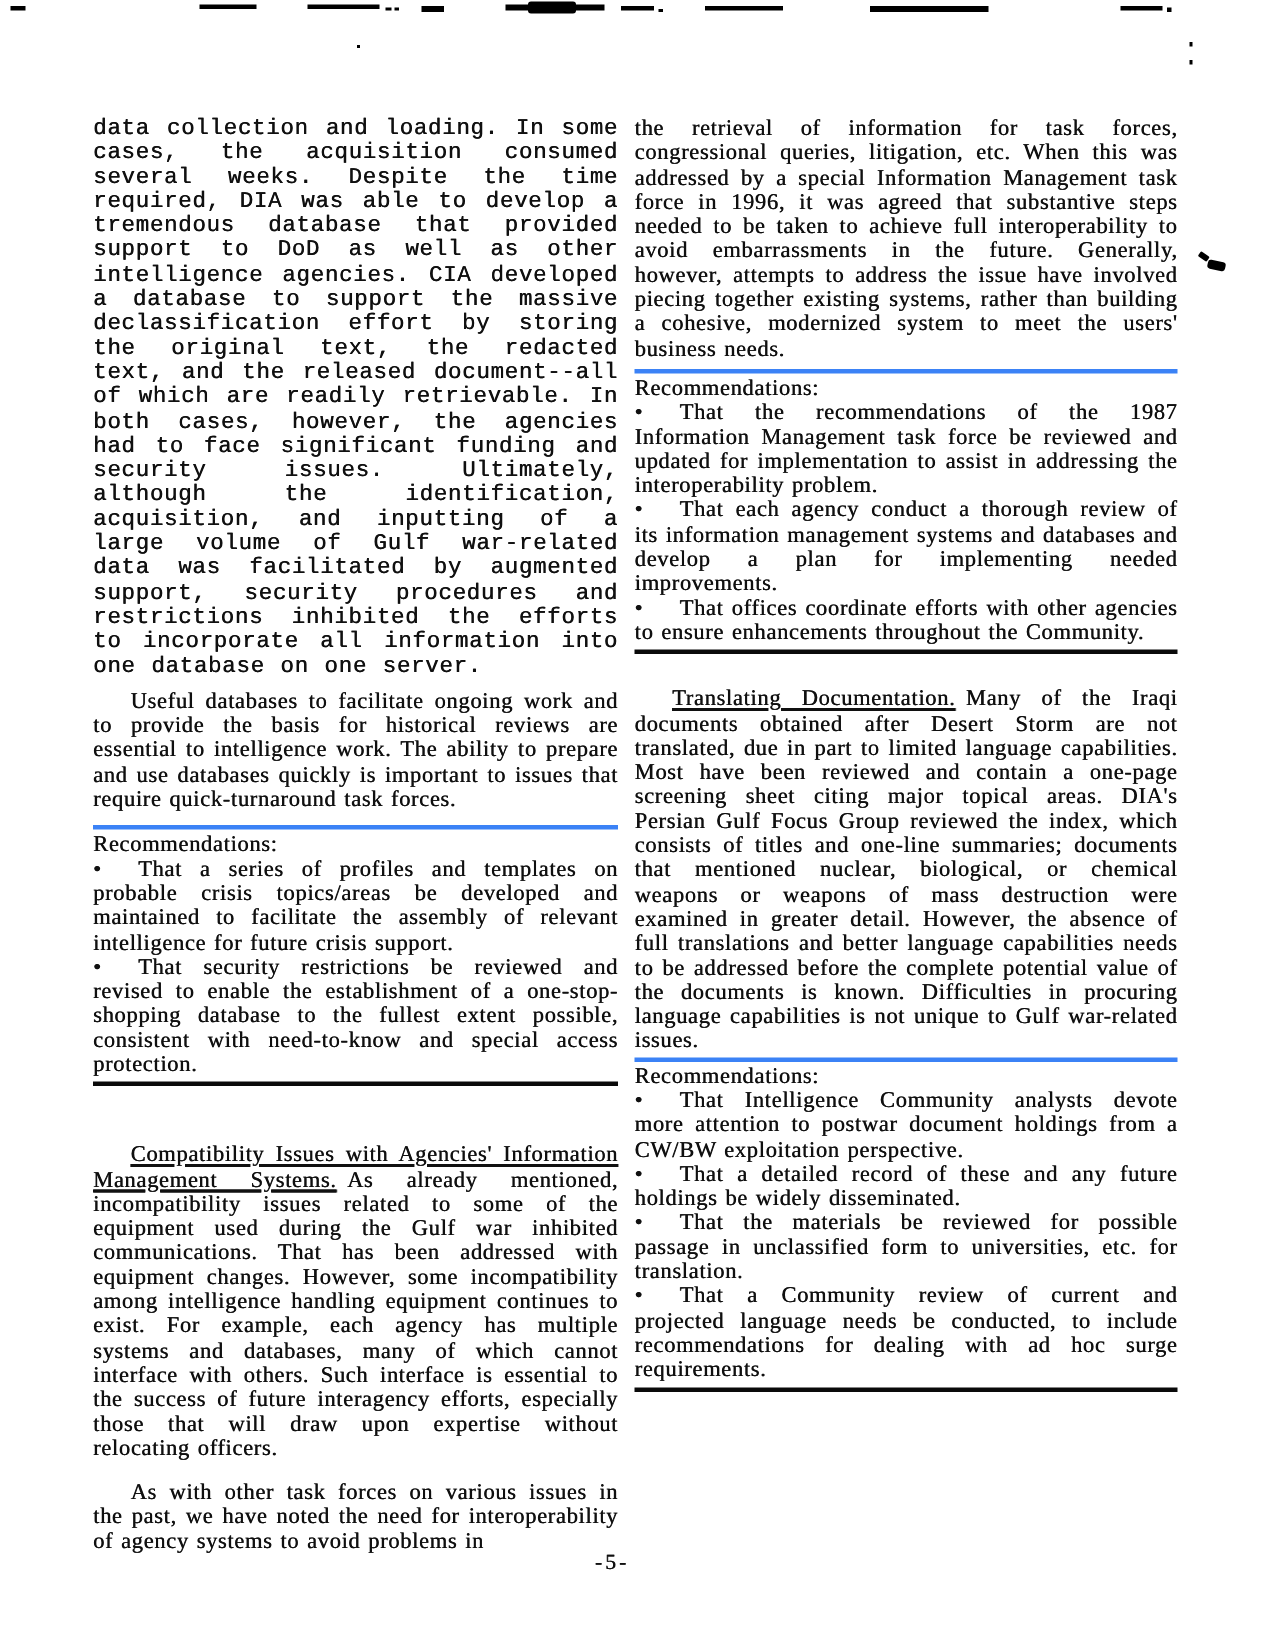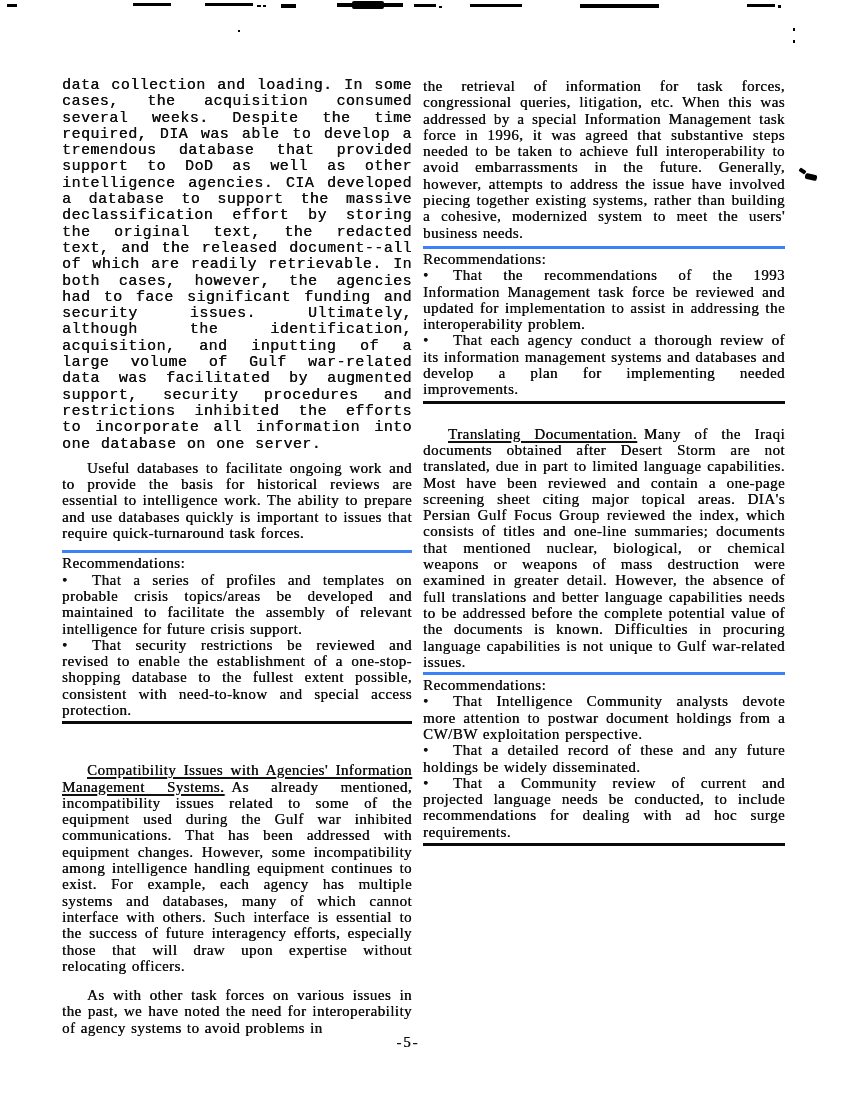--- a/index.html
+++ b/index.html
@@ -117,28 +117,30 @@
     <p class="indent mb-secL"><span class="head">Compatibility Issues with Agencies' Information Management Systems.</span><span>As already mentioned, incompatibility issues related to some of the equipment used during the Gulf war inhibited communications.  That has been addressed with equipment changes.  However, some incompatibility among intelligence handling equipment continues to exist.  For example, each agency has multiple systems and databases, many of which cannot interface with others.  Such interface is essential to the success of future interagency efforts, especially those that will draw upon expertise without relocating officers.</span></p>
 
     <p class="indent">As with other task forces on various issues in the past, we have noted the need for interoperability of agency systems to avoid problems in</p>
   </div>
 
   <div class="col col-right">
     <p class="mb-p1R">the retrieval of information for task forces, congressional queries, litigation, etc.  When this was addressed by a special Information Management task force in 1996, it was agreed that substantive steps needed to be taken to achieve full interoperability to avoid embarrassments in the future.  Generally, however, attempts to address the issue have involved piecing together existing systems, rather than building a cohesive, modernized system to meet the users' business needs.</p>
 
     <div class="recs mb-rec1R">
       <p class="label">Recommendations:</p>
-      <p class="bullet"><span class="dot">•</span><span>That the recommendations of the 1993 Information Management task force be reviewed and updated for implementation to assist in addressing the interoperability problem.</span></p>
+      <p class="bullet"><span class="dot">•</span><span>That the recommendations of the 1987 Information Management task force be reviewed and updated for implementation to assist in addressing the interoperability problem.</span></p>
       <p class="bullet"><span class="dot">•</span><span>That each agency conduct a thorough review of its information management systems and databases and develop a plan for implementing needed improvements.</span></p>
+      <p class="bullet"><span class="dot">•</span><span>That offices coordinate efforts with other agencies to ensure enhancements throughout the Community.</span></p>
     </div>
 
     <p class="indent mb-secR"><span class="head">Translating Documentation.</span><span>Many of the Iraqi documents obtained after Desert Storm are not translated, due in part to limited language capabilities.  Most have been reviewed and contain a one-page screening sheet citing major topical areas.  DIA's Persian Gulf Focus Group reviewed the index, which consists of titles and one-line summaries; documents that mentioned nuclear, biological, or chemical weapons or weapons of mass destruction were examined in greater detail.  However, the absence of full translations and better language capabilities needs to be addressed before the complete potential value of the documents is known.  Difficulties in procuring language capabilities is not unique to Gulf war-related issues.</span></p>
 
     <div class="recs">
       <p class="label">Recommendations:</p>
       <p class="bullet"><span class="dot">•</span><span>That Intelligence Community analysts devote more attention to postwar document holdings from a CW/BW exploitation perspective.</span></p>
       <p class="bullet"><span class="dot">•</span><span>That a detailed record of these and any future holdings be widely disseminated.</span></p>
+      <p class="bullet"><span class="dot">•</span><span>That the materials be reviewed for possible passage in unclassified form to universities, etc. for translation.</span></p>
       <p class="bullet"><span class="dot">•</span><span>That a Community review of current and projected language needs be conducted, to include recommendations for dealing with ad hoc surge requirements.</span></p>
     </div>
   </div>
 
   <div class="pagenum">-5-</div>
 </div>
 
 </body></html>

